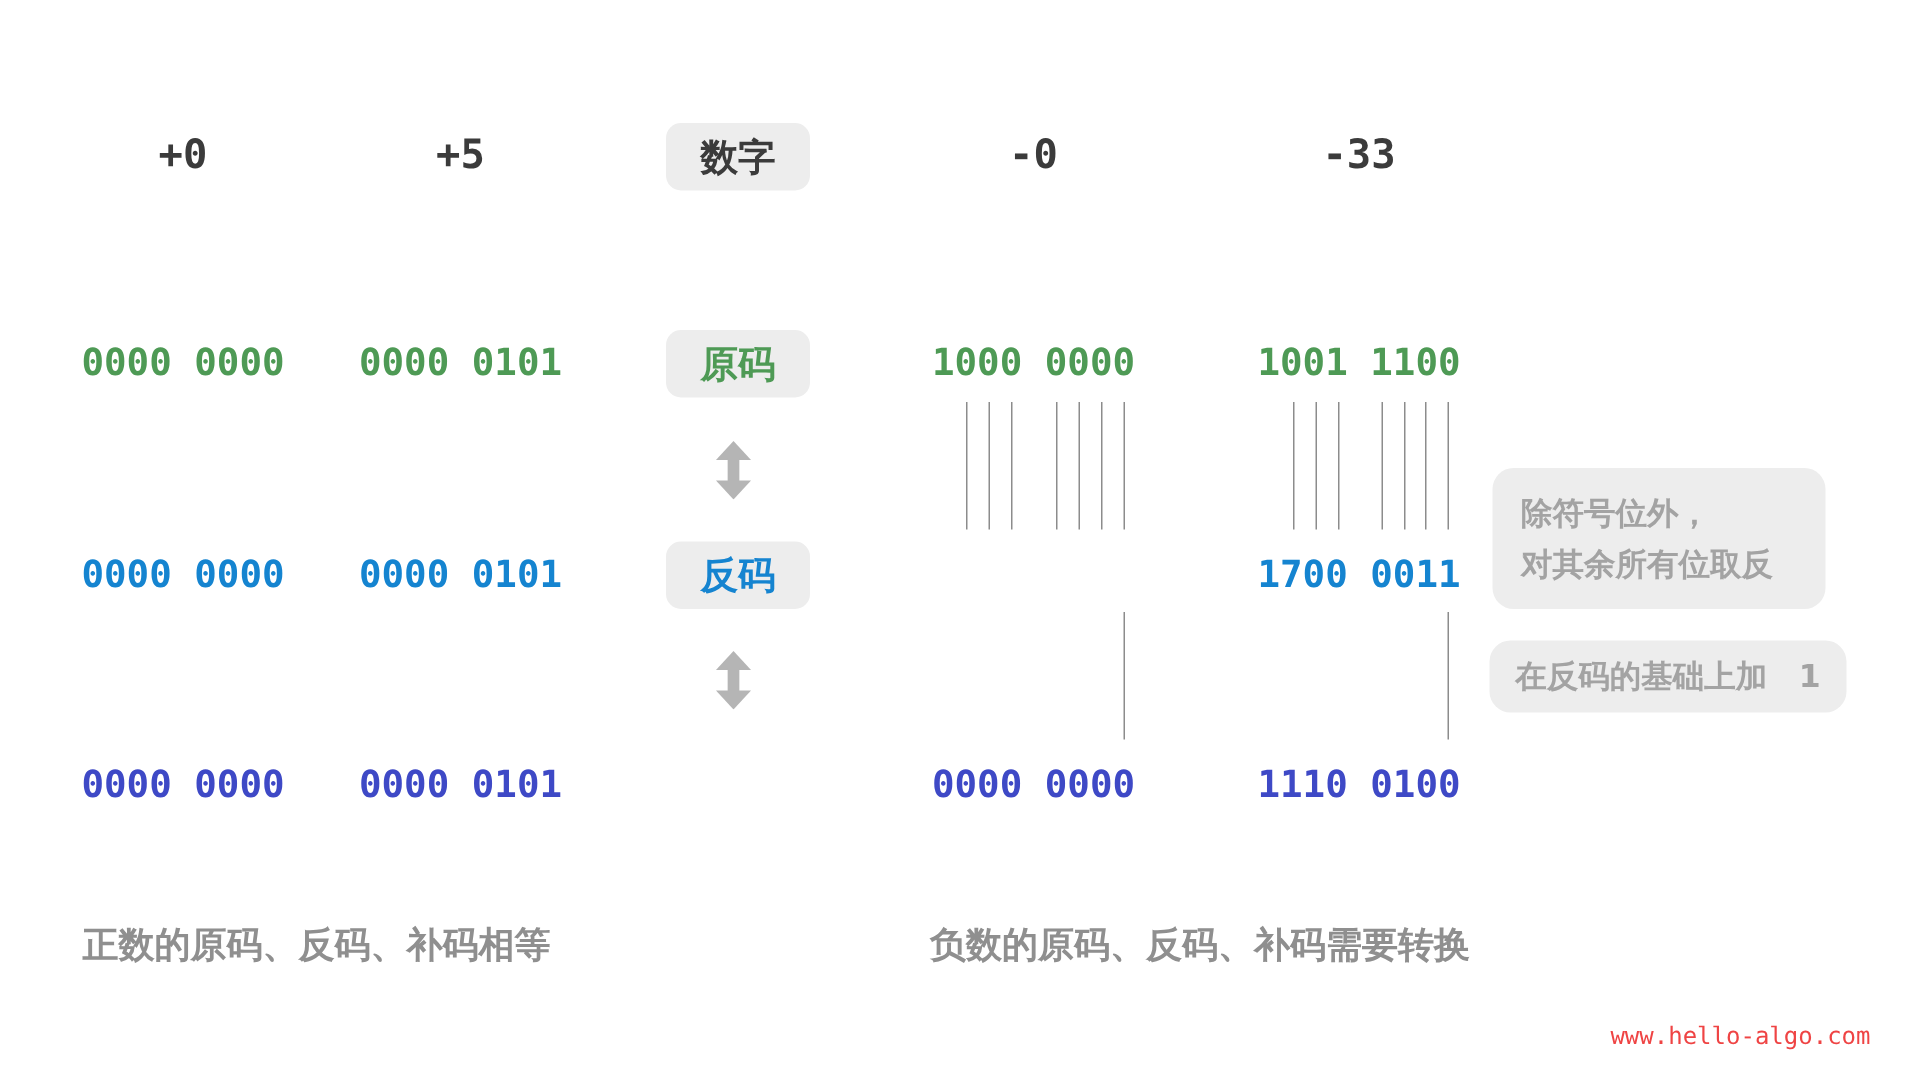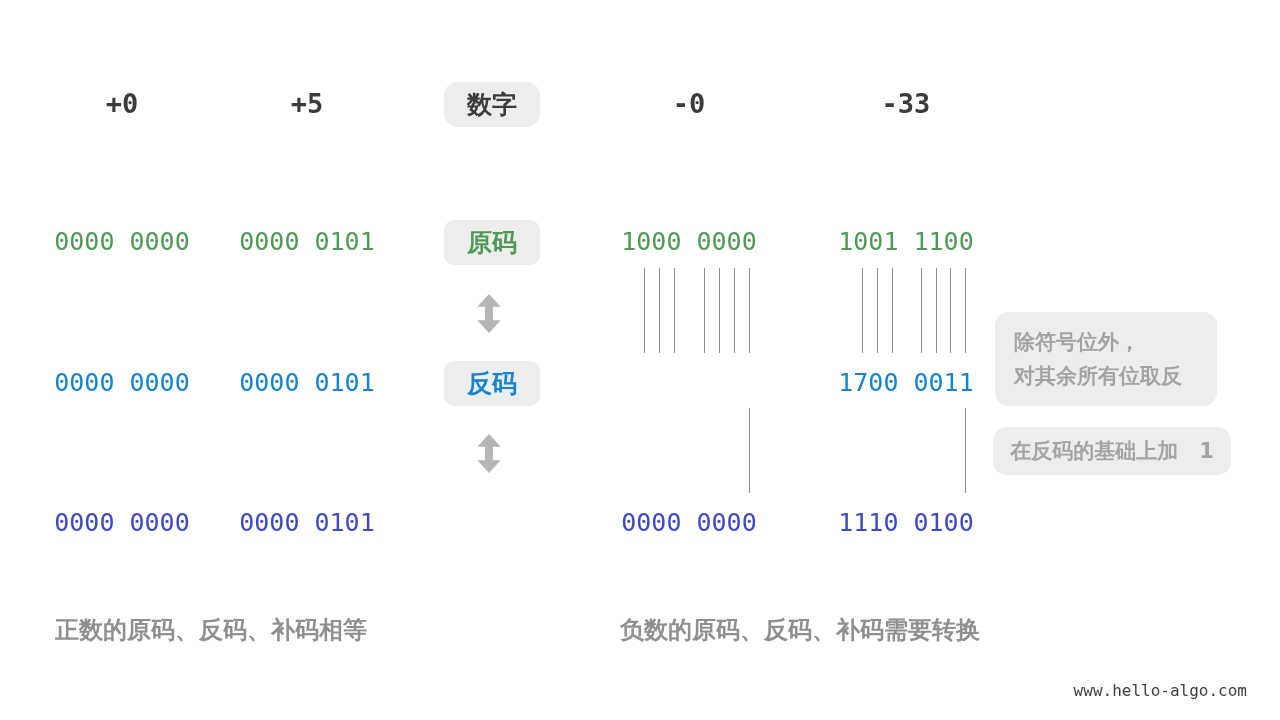--- a/index.html
+++ b/index.html
@@ -12,29 +12,29 @@
     position:absolute;top:88px;transform:translateX(-50%);
     font-family:"DejaVu Sans Mono","Liberation Mono",monospace;
     font-weight:bold;font-size:27px;color:#3b3b3b;white-space:pre;line-height:32px;
   }
   
   .tag{
     position:absolute;left:444px;width:96px;height:45px;background:#ededed;
     border-radius:10px;display:flex;align-items:center;justify-content:center;
     font-size:25px;font-weight:bold;
   }
-  .tag-number{top:82px;color:#3b3b3b;border-radius:14px;}
+  .tag-number{top:82px;color:#3b3b3b;}
   .tag-sign{top:220px;color:#4e9a55;}
   .tag-ones{top:361px;color:#1584d0;}
   .tag-twos{top:501px;color:#3e49c6;}
   
   .bin{
     position:absolute;transform:translateX(-50%);
     font-family:"DejaVu Sans Mono","Liberation Mono",monospace;
-    font-weight:normal;font-size:25px;white-space:pre;line-height:30px;
+    font-weight:bold;font-size:25px;white-space:pre;line-height:30px;
   }
   .row-sign{top:227px;color:#4e9a55;}
   .row-ones{top:368px;color:#1584d0;}
   .row-twos{top:508px;color:#3e49c6;}
   .c1{left:122px;} .c2{left:307px;} .c4{left:689px;} .c5{left:906px;}
   
   .vline{position:absolute;width:1px;background:#8c8c8c;}
   .vl-a{top:268px;height:85px;}
   .vl-b{top:408px;height:85px;}
   
@@ -44,21 +44,21 @@
   .note{
     position:absolute;background:#ededed;border-radius:14px;color:#a3a3a3;
     font-weight:bold;font-size:21px;box-sizing:border-box;
   }
   .note1{left:995px;top:264px;width:222px;height:94px;padding:13px 0 0 19px;line-height:34px;margin-top:48px;}
   .note2{left:993px;top:427px;width:238px;height:48px;line-height:48px;text-align:center;white-space:pre;}
   
   .caption{position:absolute;top:614px;font-size:24px;font-weight:bold;color:#8f8f8f;}
   .cap-left{left:55px;} .cap-right{left:620px;}
   .watermark{
-    position:absolute;top:681px;right:33px;font-size:16px;color:#404040;
+    position:absolute;top:681px;right:33px;font-size:16px;color:#ef4444;
     font-family:"DejaVu Sans Mono","Liberation Mono",monospace;
   }
 </style>
 </head>
 <body>
 
 <div class="canvas">
 
   <div class="hdr c1">+0</div>
   <div class="hdr c2">+5</div>

